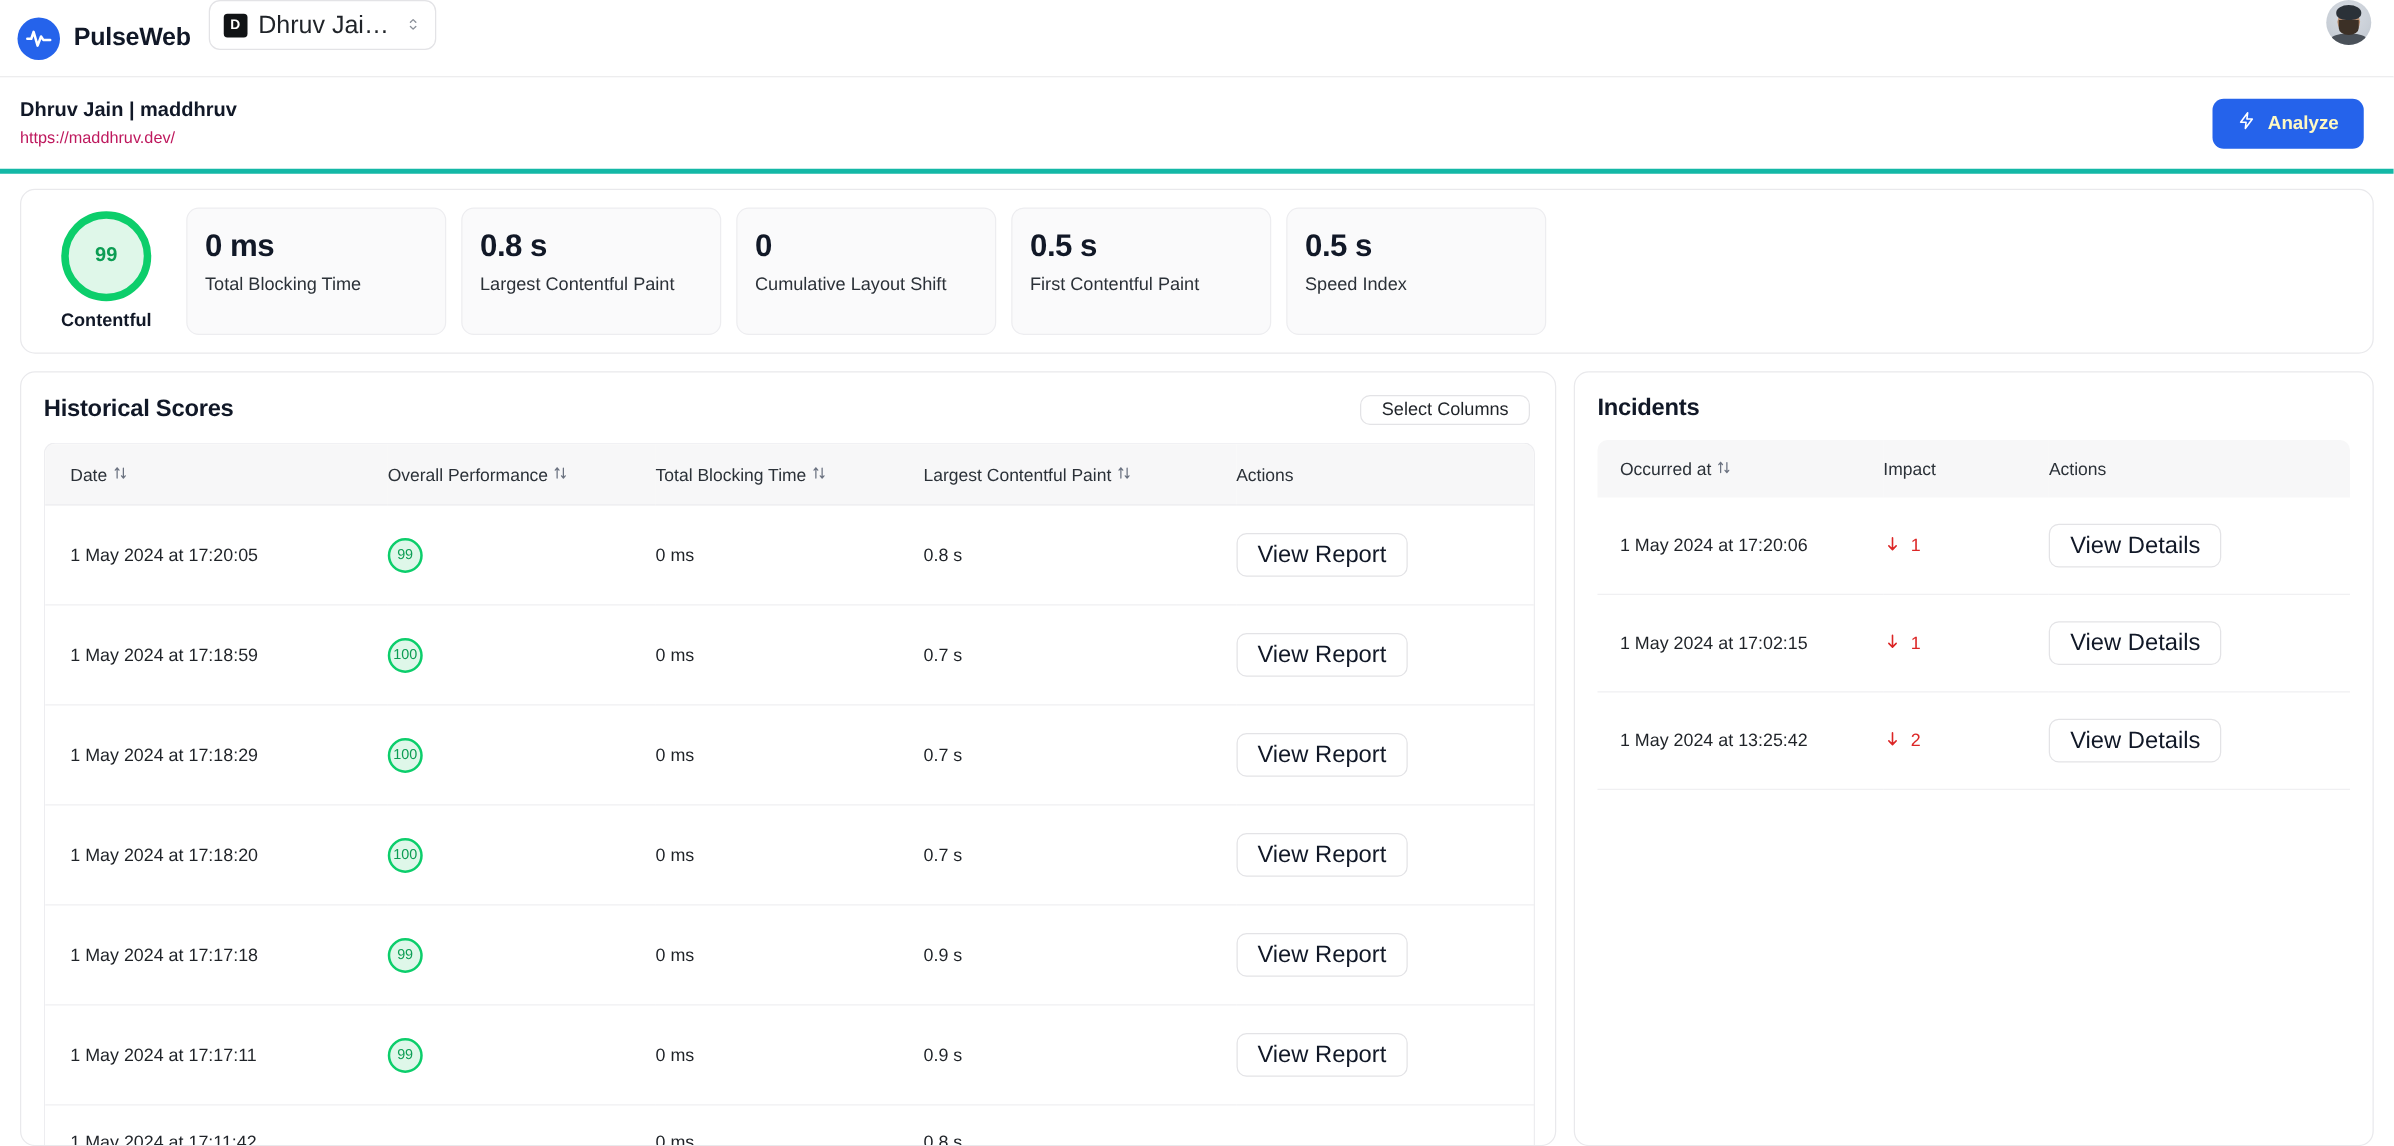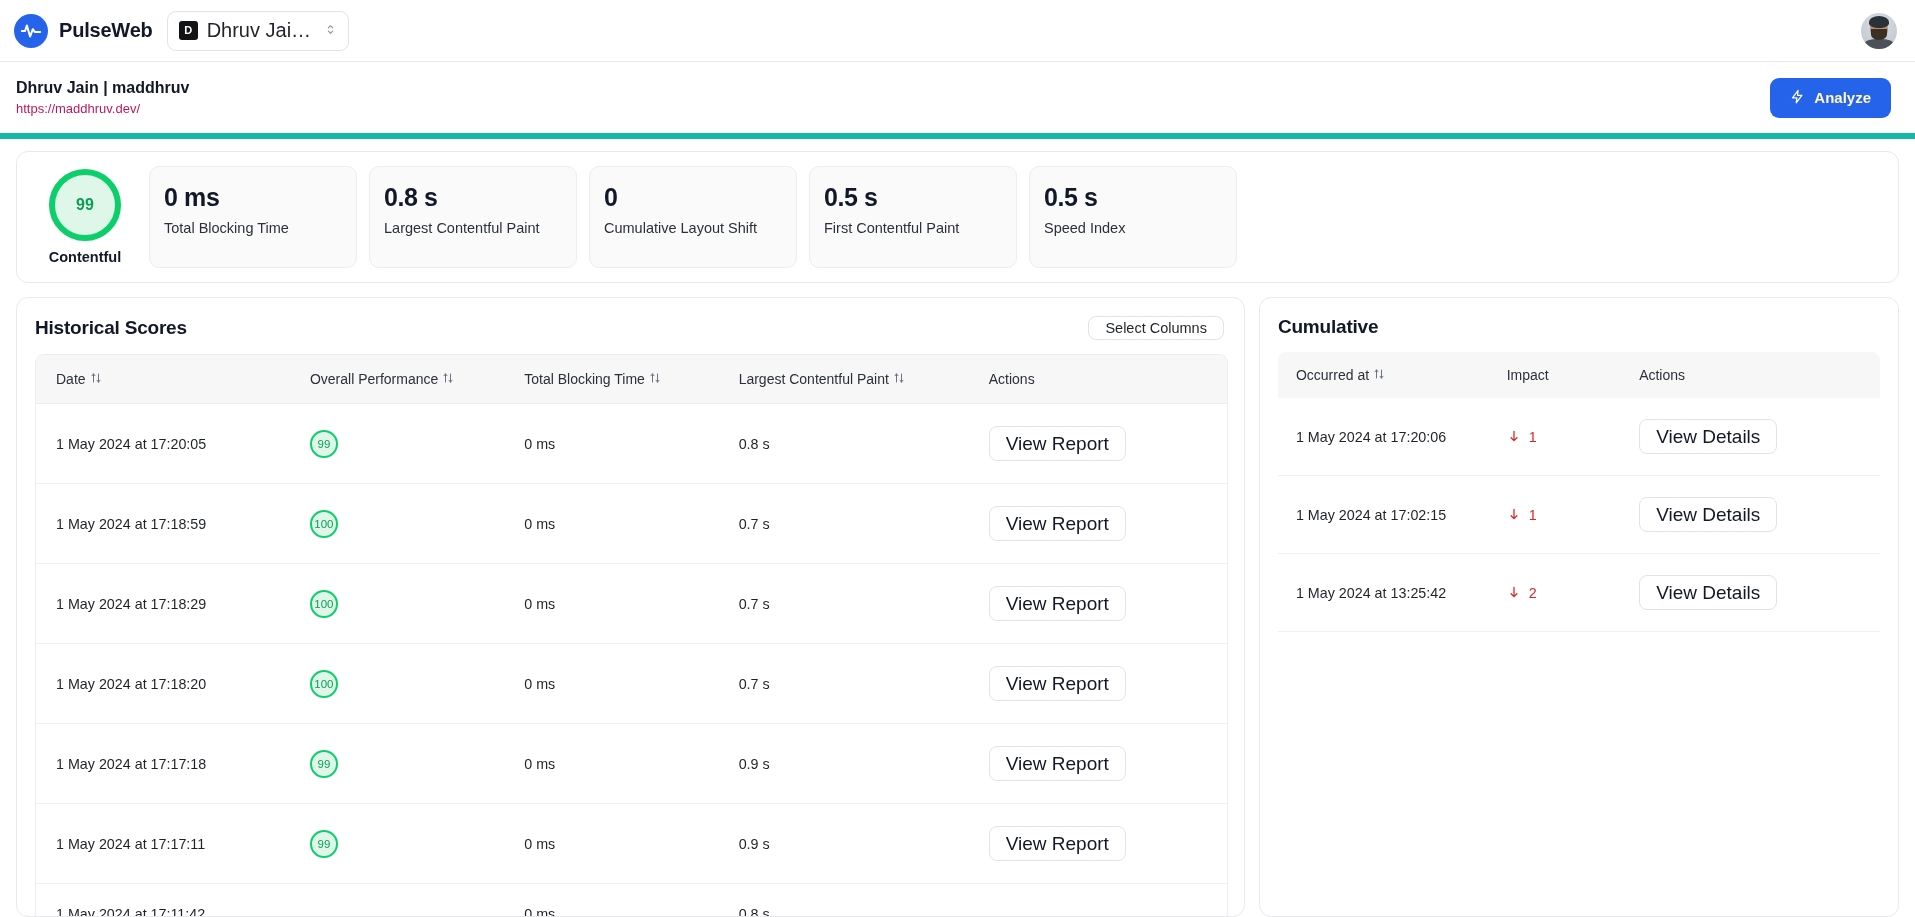--- a/index.html
+++ b/index.html
@@ -8,21 +8,20 @@
     font-family: "Liberation Sans", sans-serif;
     background: #FFFFFF;
     color: #111827;
     overflow: hidden;
   }
 
   
   .topbar {
     height: 62px;
     display: flex;
-    align-items: center;
     padding: 0 18px 0 14px;
     border-bottom: 1px solid #E7E7E9;
     background: #fff;
     gap: 14px;
   }
   .brand { display: flex; align-items: center; gap: 11px; flex: none; }
   .logo-circle {
     width: 34px; height: 34px; border-radius: 50%;
     background: #2563EB;
     display: flex; align-items: center; justify-content: center;
@@ -90,21 +89,21 @@
   .avatar .av-body {
     position: absolute; left: 10%; bottom: 0; width: 80%; height: 26%;
     background: #4A5159; border-radius: 42% 42% 0 0;
   }
 
   
   .pagehead {
     height: 77px;
     display: flex; align-items: center;
     padding: 0 24px 0 16px;
-    border-bottom: 6px solid #14b8a6;
+    border-bottom: 4px solid #14b8a6;
     background: #fff;
   }
   .site-title { font-size: 16px; font-weight: 700; color: #111827; line-height: 1.45; }
   .site-url { font-size: 13px; color: #be185d; line-height: 1.5; cursor: pointer; }
   .analyze-btn {
     margin-left: auto;
     display: flex; align-items: center; gap: 9px;
     height: 40px; padding: 0 20px;
     border: none; border-radius: 9px;
     background: #2563EB; color: #fef9c3;
@@ -406,21 +405,21 @@
               <td class="good">0.8 s</td>
               <td></td>
             </tr>
           </tbody>
       </table>
     </div>
   </div>
 
   <div class="panel panel-right">
     <div class="panel-head">
-      <span class="panel-title">Cumulative</span>
+      <span class="panel-title">Incidents</span>
     </div>
     <div class="inc-wrap">
       <table class="inc">
         <colgroup>
           <col style="width:38%">
             <col style="width:22%">
             <col style="width:40%">
         </colgroup>
         <thead>
           <tr id="inc-head">

